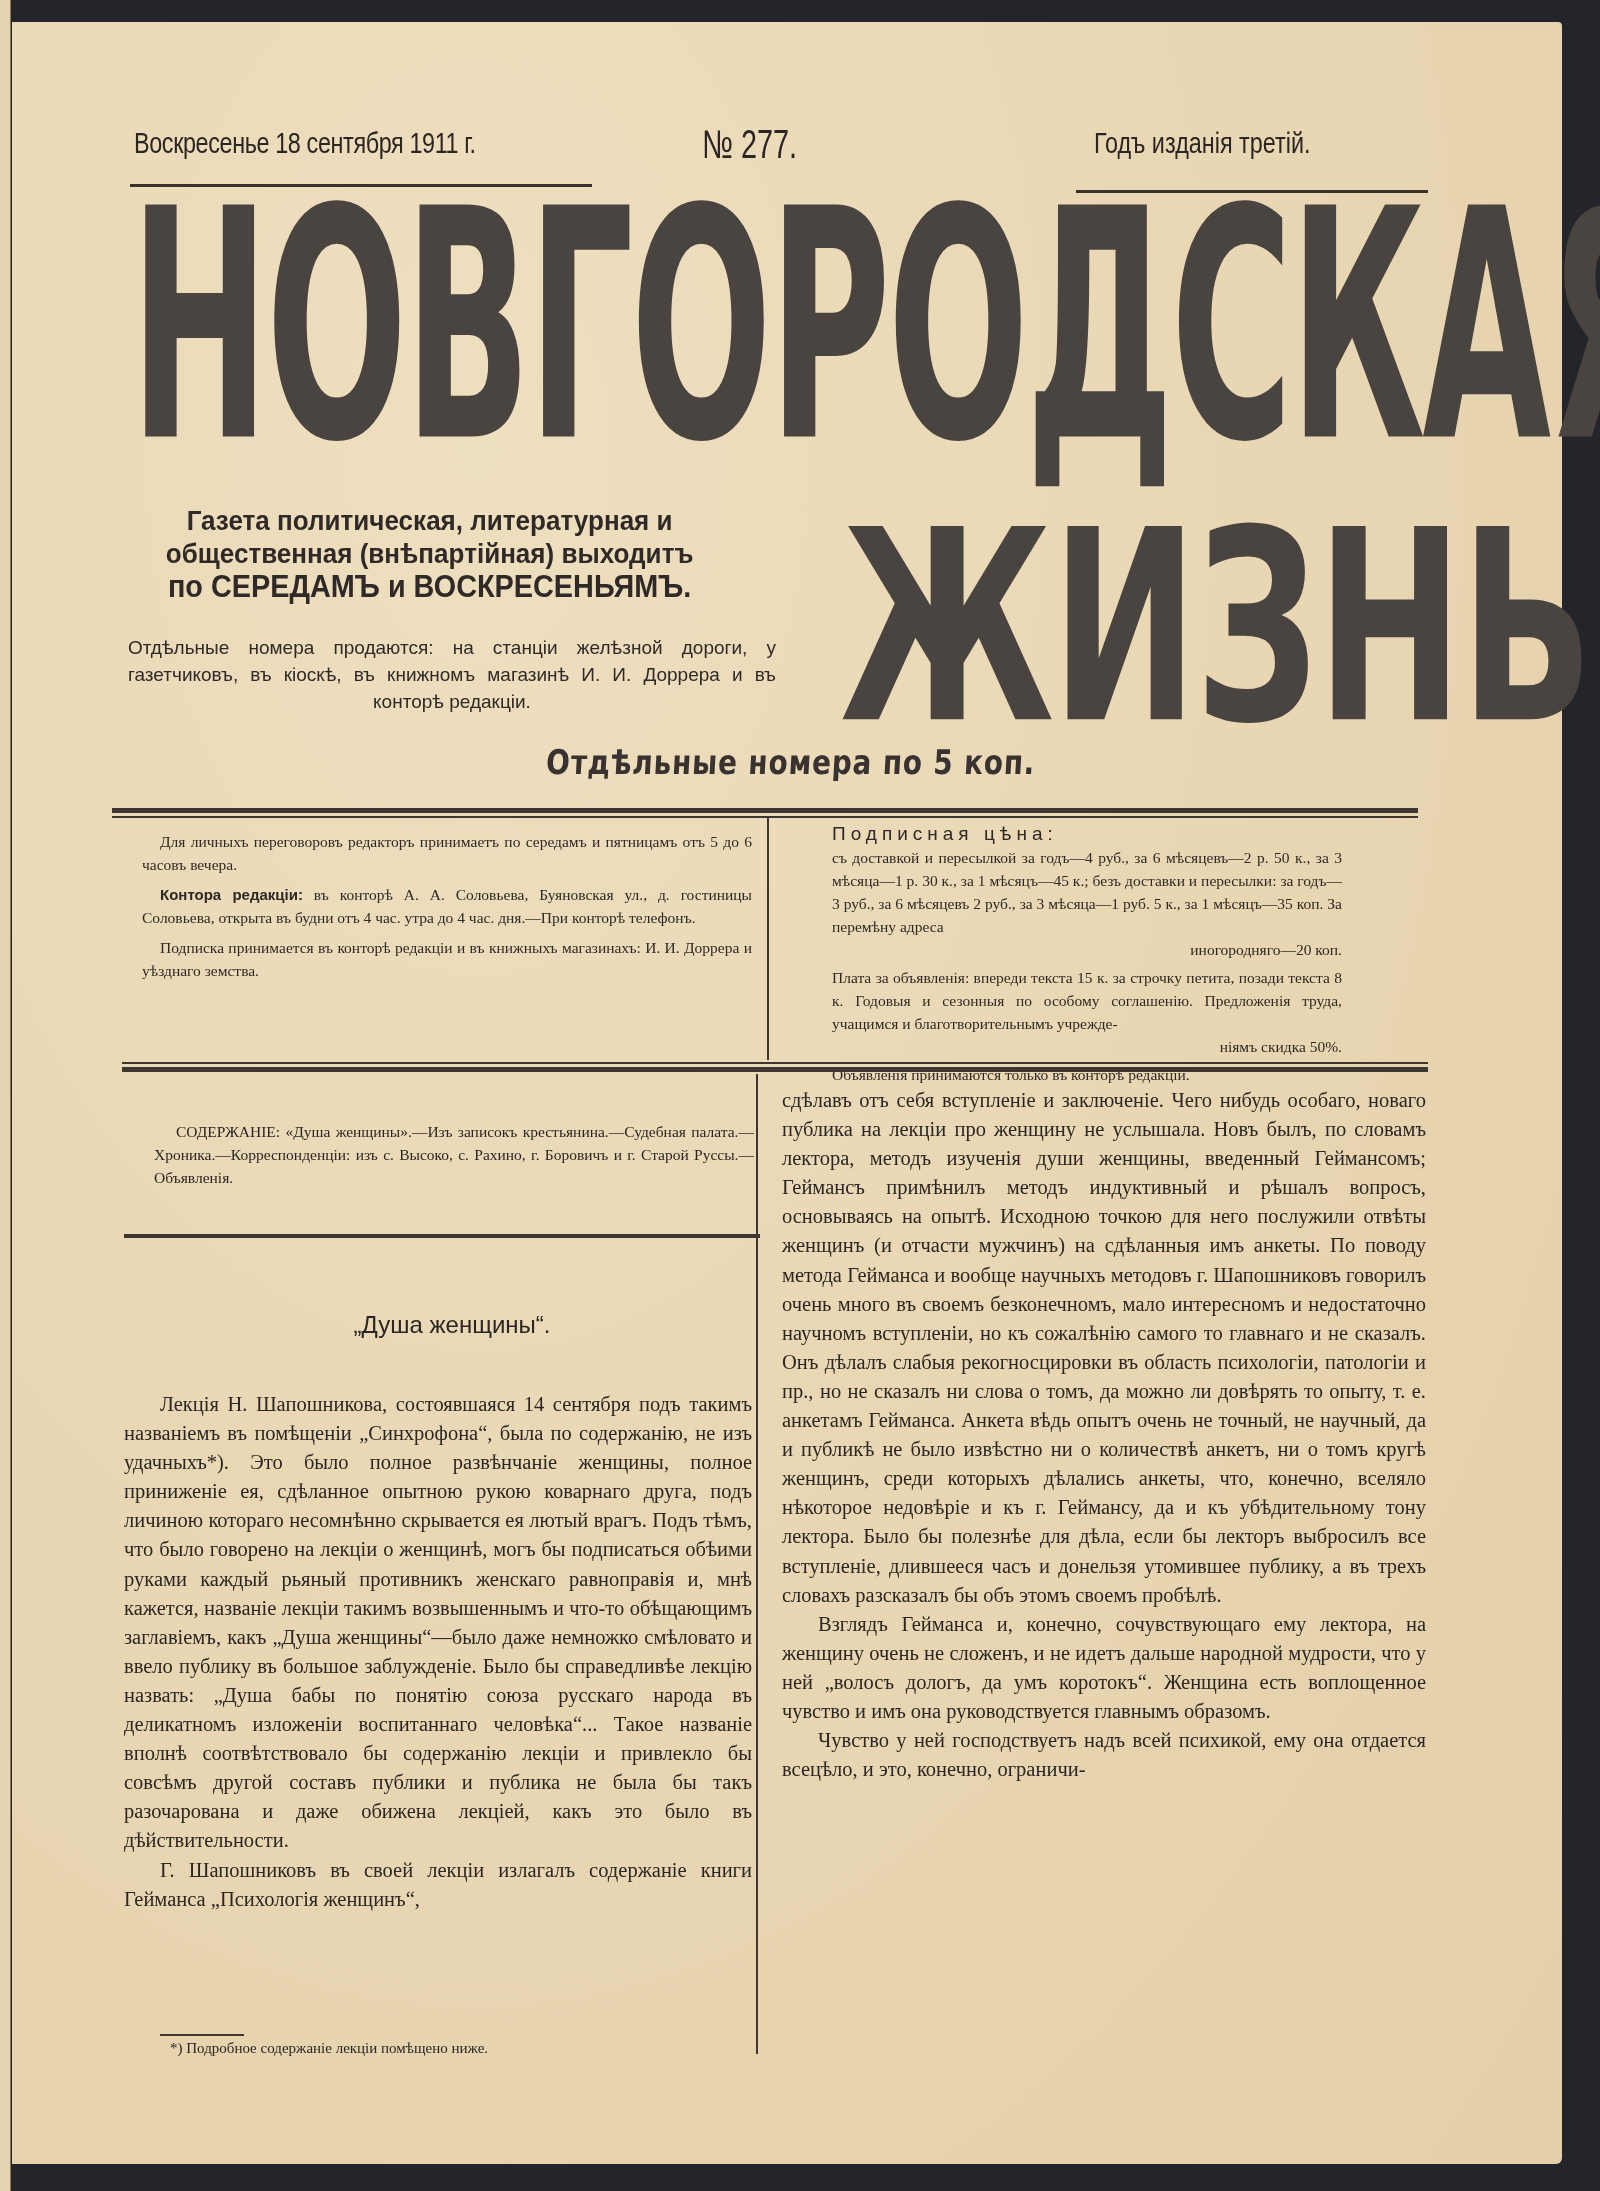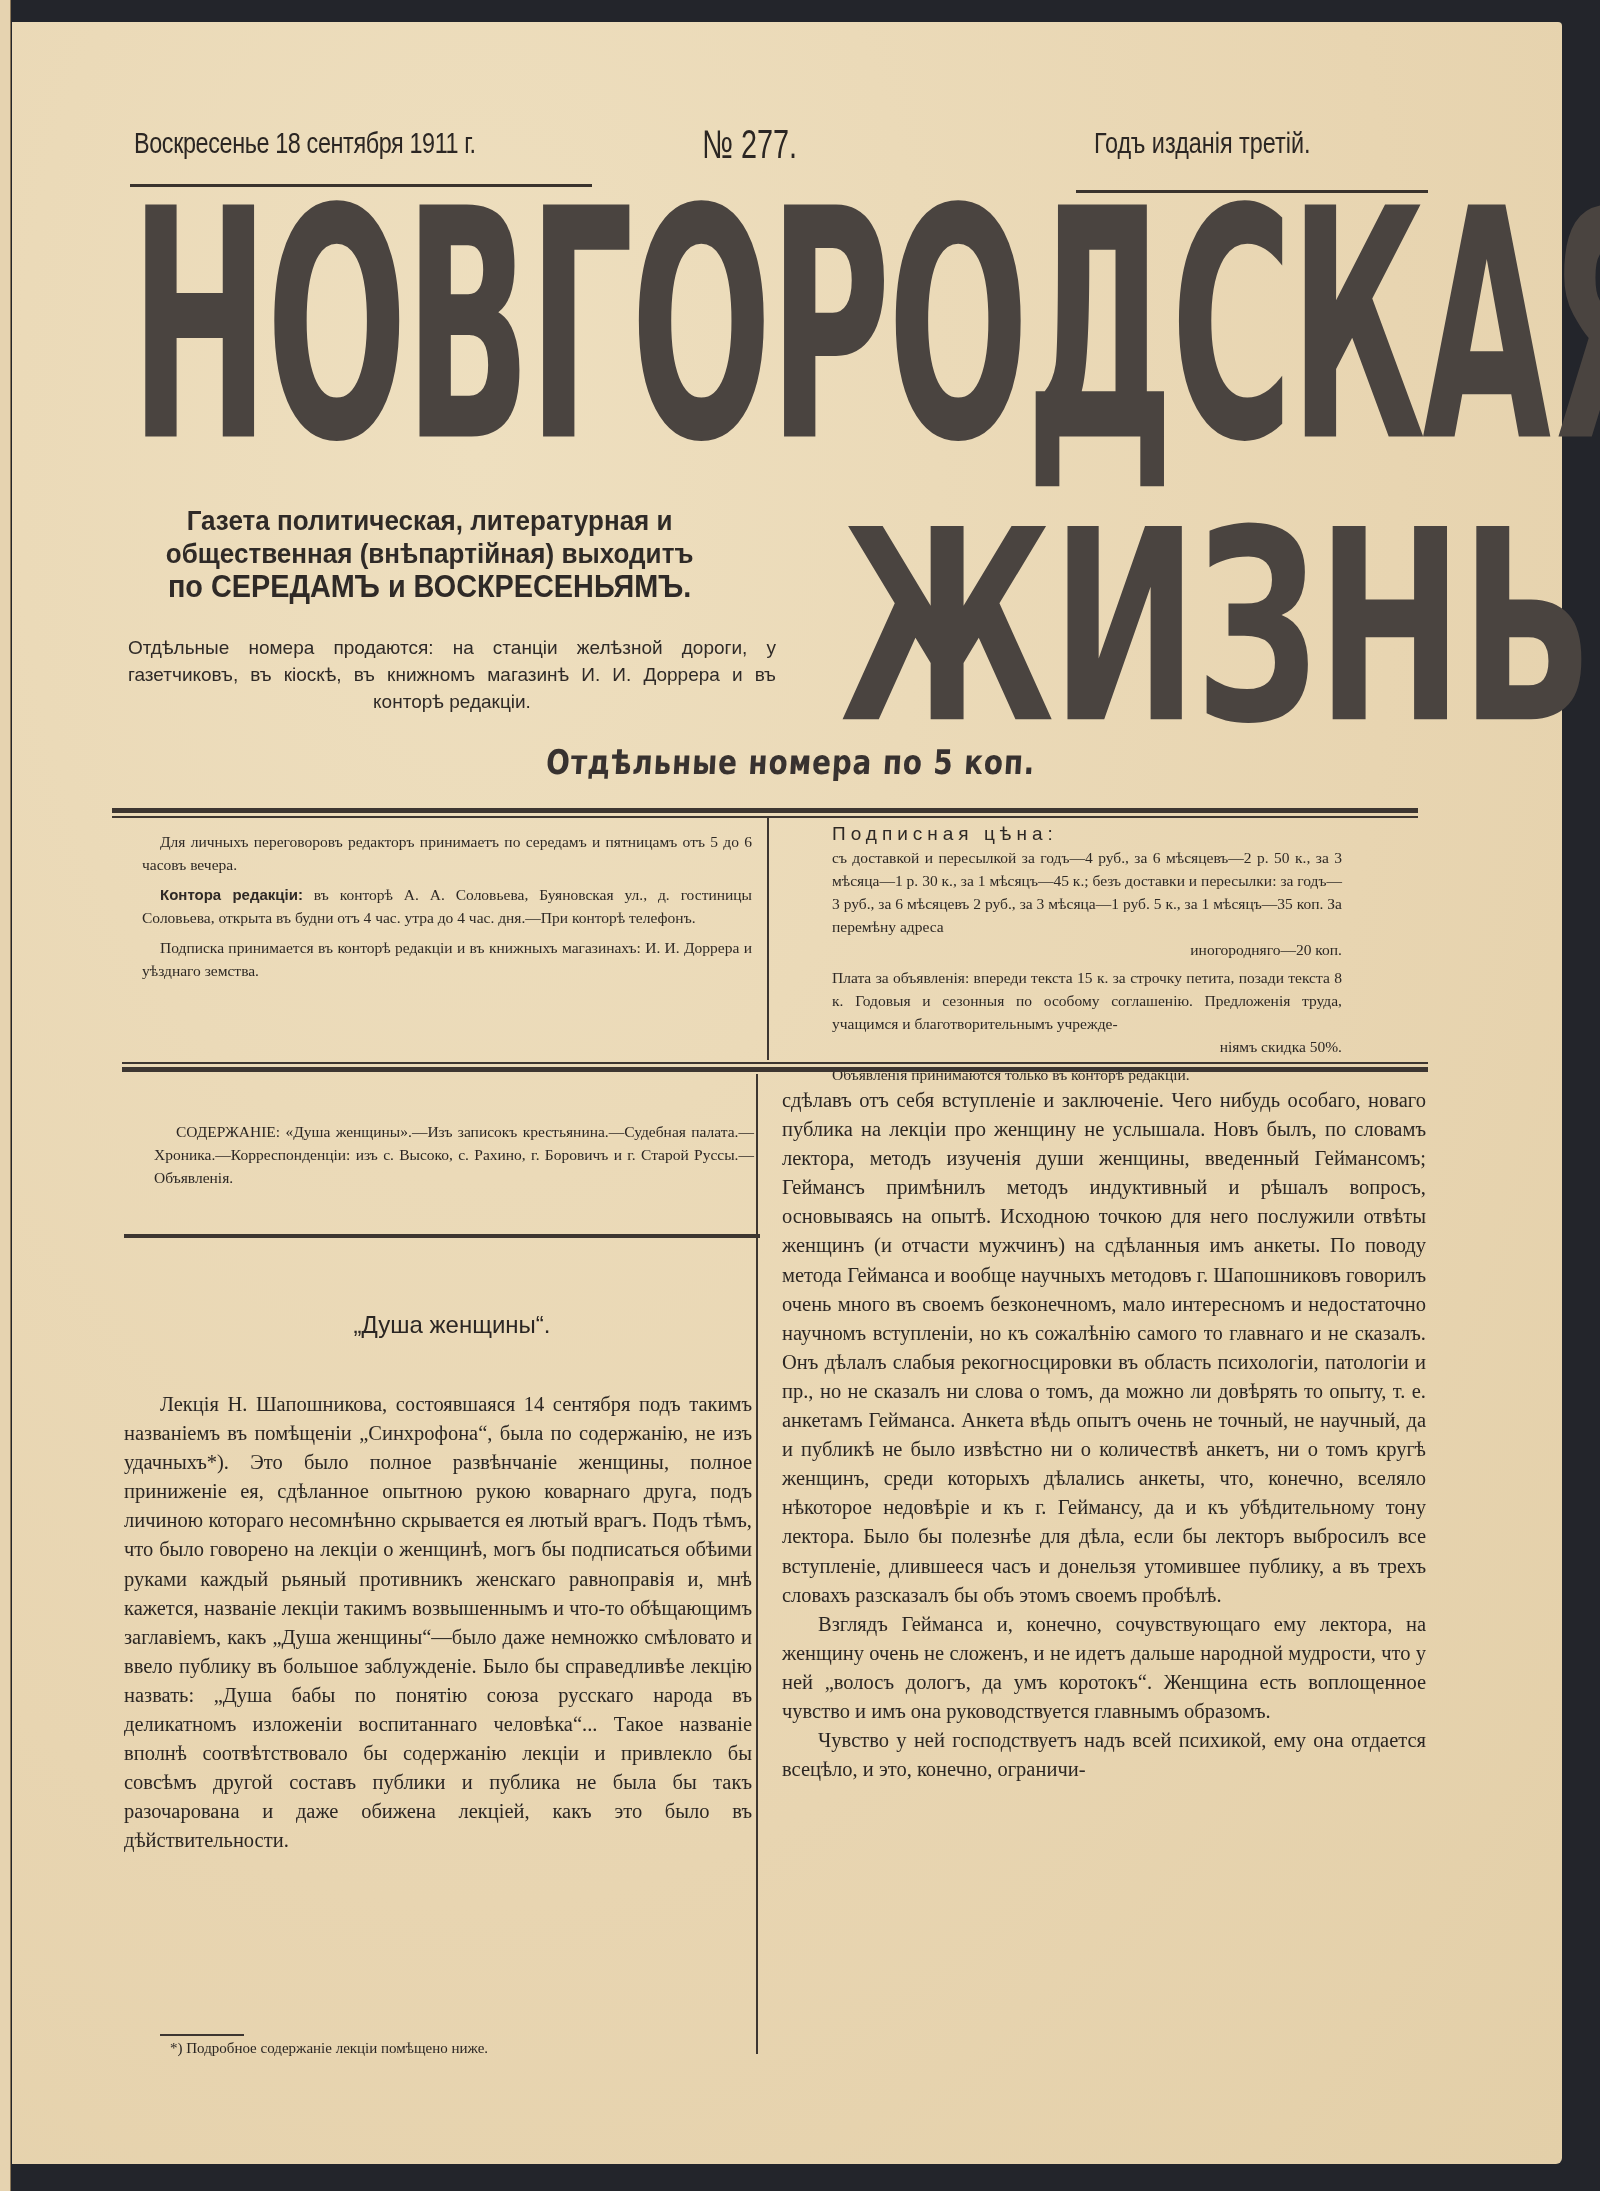--- a/index.html
+++ b/index.html
@@ -115,20 +115,21 @@
 
   <div class="abs toc">СОДЕРЖАНІЕ: «Душа женщины».—Изъ записокъ крестьянина.—Судебная палата.—Хроника.—Корреспонденціи: изъ с. Высоко, с. Рахино, г. Боровичъ и г. Старой Руссы.—Объявленія.</div>
   <div class="abs rule-thick" style="left:112px;top:1212px;width:636px;height:4px;"></div>
 
   <div class="abs vrule" style="left:744px;top:1052px;height:980px;"></div>
 
   <div class="abs art-title">„Душа женщины“.</div>
 
   <div class="abs body-col" style="left:112px;top:1324px;width:628px;margin-top:44px;">
     <p>Лекція Н. Шапошникова, состоявшаяся 14 сентября подъ такимъ названіемъ въ помѣщеніи „Синхрофона“, была по содержанію, не изъ удачныхъ*). Это было полное развѣнчаніе женщины, полное приниженіе ея, сдѣланное опытною рукою коварнаго друга, подъ личиною котораго несомнѣнно скрывается ея лютый врагъ. Подъ тѣмъ, что было говорено на лекціи о женщинѣ, могъ бы подписаться обѣими руками каждый рьяный противникъ женскаго равноправія и, мнѣ кажется, названіе лекціи такимъ возвышеннымъ и что-то обѣщающимъ заглавіемъ, какъ „Душа женщины“—было даже немножко смѣловато и ввело публику въ большое заблужденіе. Было бы справедливѣе лекцію назвать: „Душа бабы по понятію союза русскаго народа въ деликатномъ изложеніи воспитаннаго человѣка“... Такое названіе вполнѣ соотвѣтствовало бы содержанію лекціи и привлекло бы совсѣмъ другой составъ публики и публика не была бы такъ разочарована и даже обижена лекціей, какъ это было въ дѣйствительности.</p>
+    <p>Г. Шапошниковъ въ своей лекціи излагалъ содержаніе книги Гейманса „Психологія женщинъ“,</p>
   </div>
 
   <div class="abs fn-rule"></div>
   <div class="abs footnote">*) Подробное содержаніе лекціи помѣщено ниже.</div>
 
   <div class="abs body-col" style="left:770px;top:1064px;width:644px;">
     <p class="noind">сдѣлавъ отъ себя вступленіе и заключеніе. Чего нибудь особаго, новаго публика на лекціи про женщину не услышала. Новъ былъ, по словамъ лектора, методъ изученія души женщины, введенный Геймансомъ; Геймансъ примѣнилъ методъ индуктивный и рѣшалъ вопросъ, основываясь на опытѣ. Исходною точкою для него послужили отвѣты женщинъ (и отчасти мужчинъ) на сдѣланныя имъ анкеты. По поводу метода Гейманса и вообще научныхъ методовъ г. Шапошниковъ говорилъ очень много въ своемъ безконечномъ, мало интересномъ и недостаточно научномъ вступленіи, но къ сожалѣнію самого то главнаго и не сказалъ. Онъ дѣлалъ слабыя рекогносцировки въ область психологіи, патологіи и пр., но не сказалъ ни слова о томъ, да можно ли довѣрять то опыту, т. е. анкетамъ Гейманса. Анкета вѣдь опытъ очень не точный, не научный, да и публикѣ не было извѣстно ни о количествѣ анкетъ, ни о томъ кругѣ женщинъ, среди которыхъ дѣлались анкеты, что, конечно, вселяло нѣкоторое недовѣріе и къ г. Геймансу, да и къ убѣдительному тону лектора. Было бы полезнѣе для дѣла, если бы лекторъ выбросилъ все вступленіе, длившееся часъ и донельзя утомившее публику, а въ трехъ словахъ разсказалъ бы объ этомъ своемъ пробѣлѣ.</p>
     <p>Взглядъ Гейманса и, конечно, сочувствующаго ему лектора, на женщину очень не сложенъ, и не идетъ дальше народной мудрости, что у ней „волосъ дологъ, да умъ коротокъ“. Женщина есть воплощенное чувство и имъ она руководствуется главнымъ образомъ.</p>
     <p>Чувство у ней господствуетъ надъ всей психикой, ему она отдается всецѣло, и это, конечно, ограничи-</p>
   </div>

